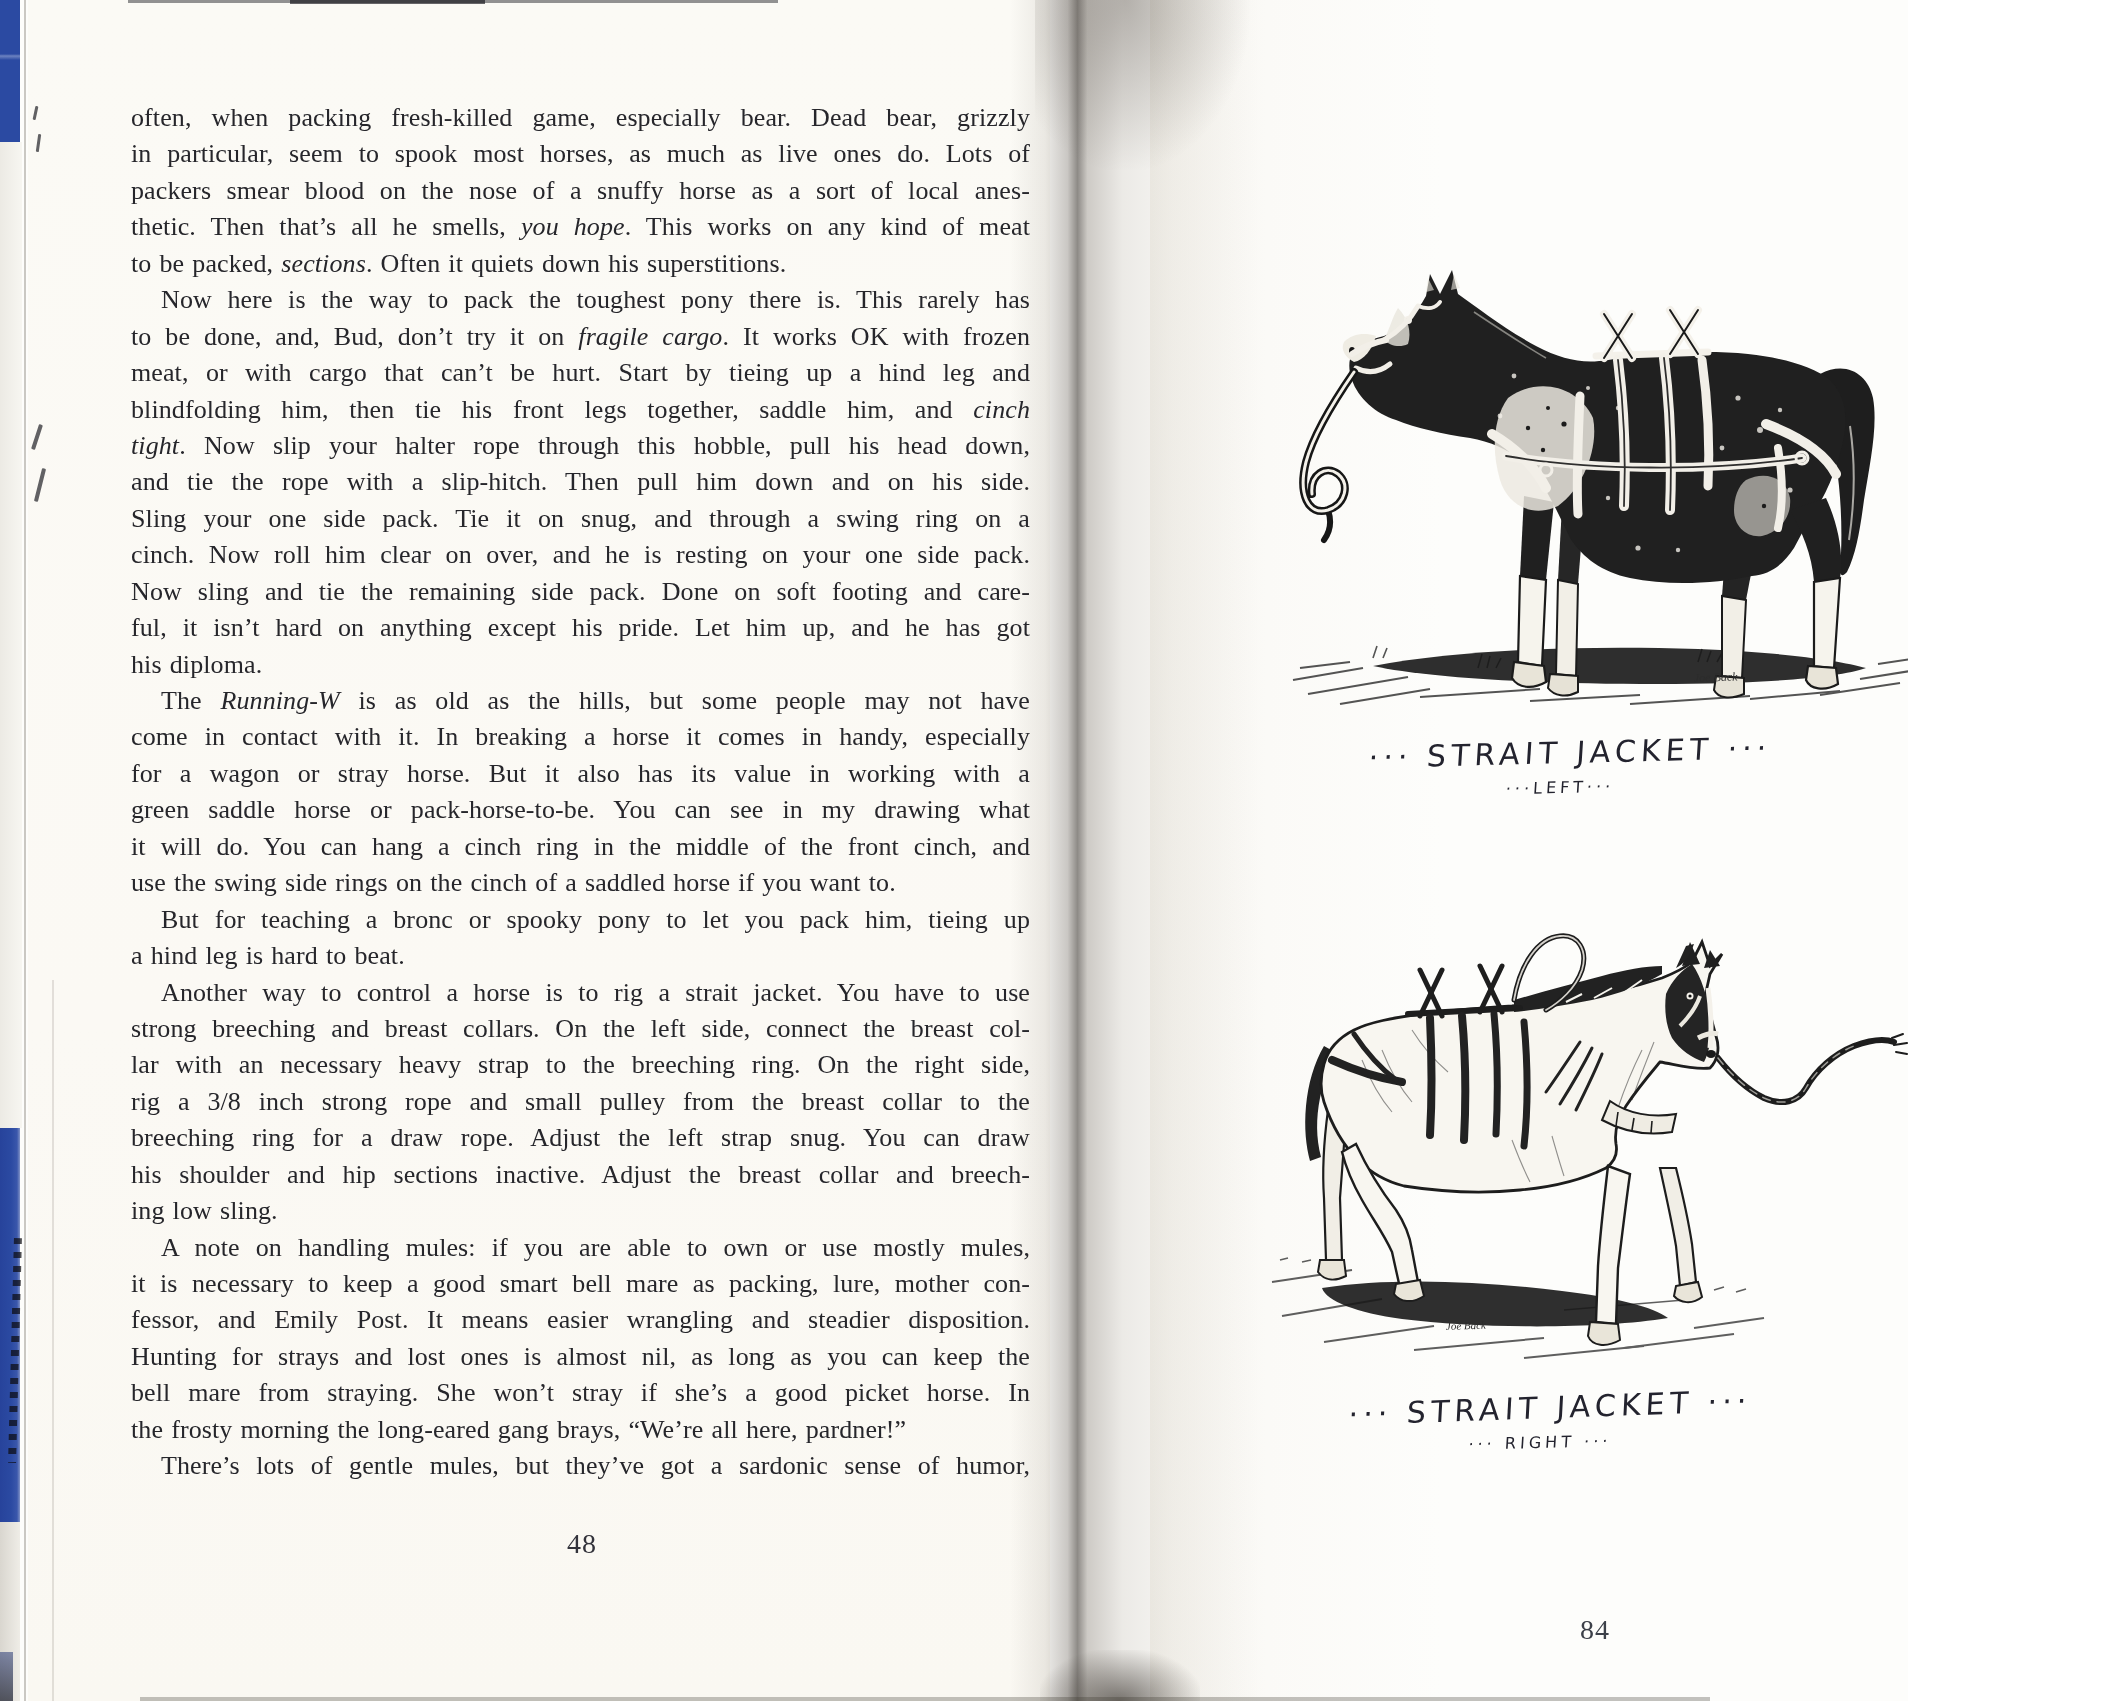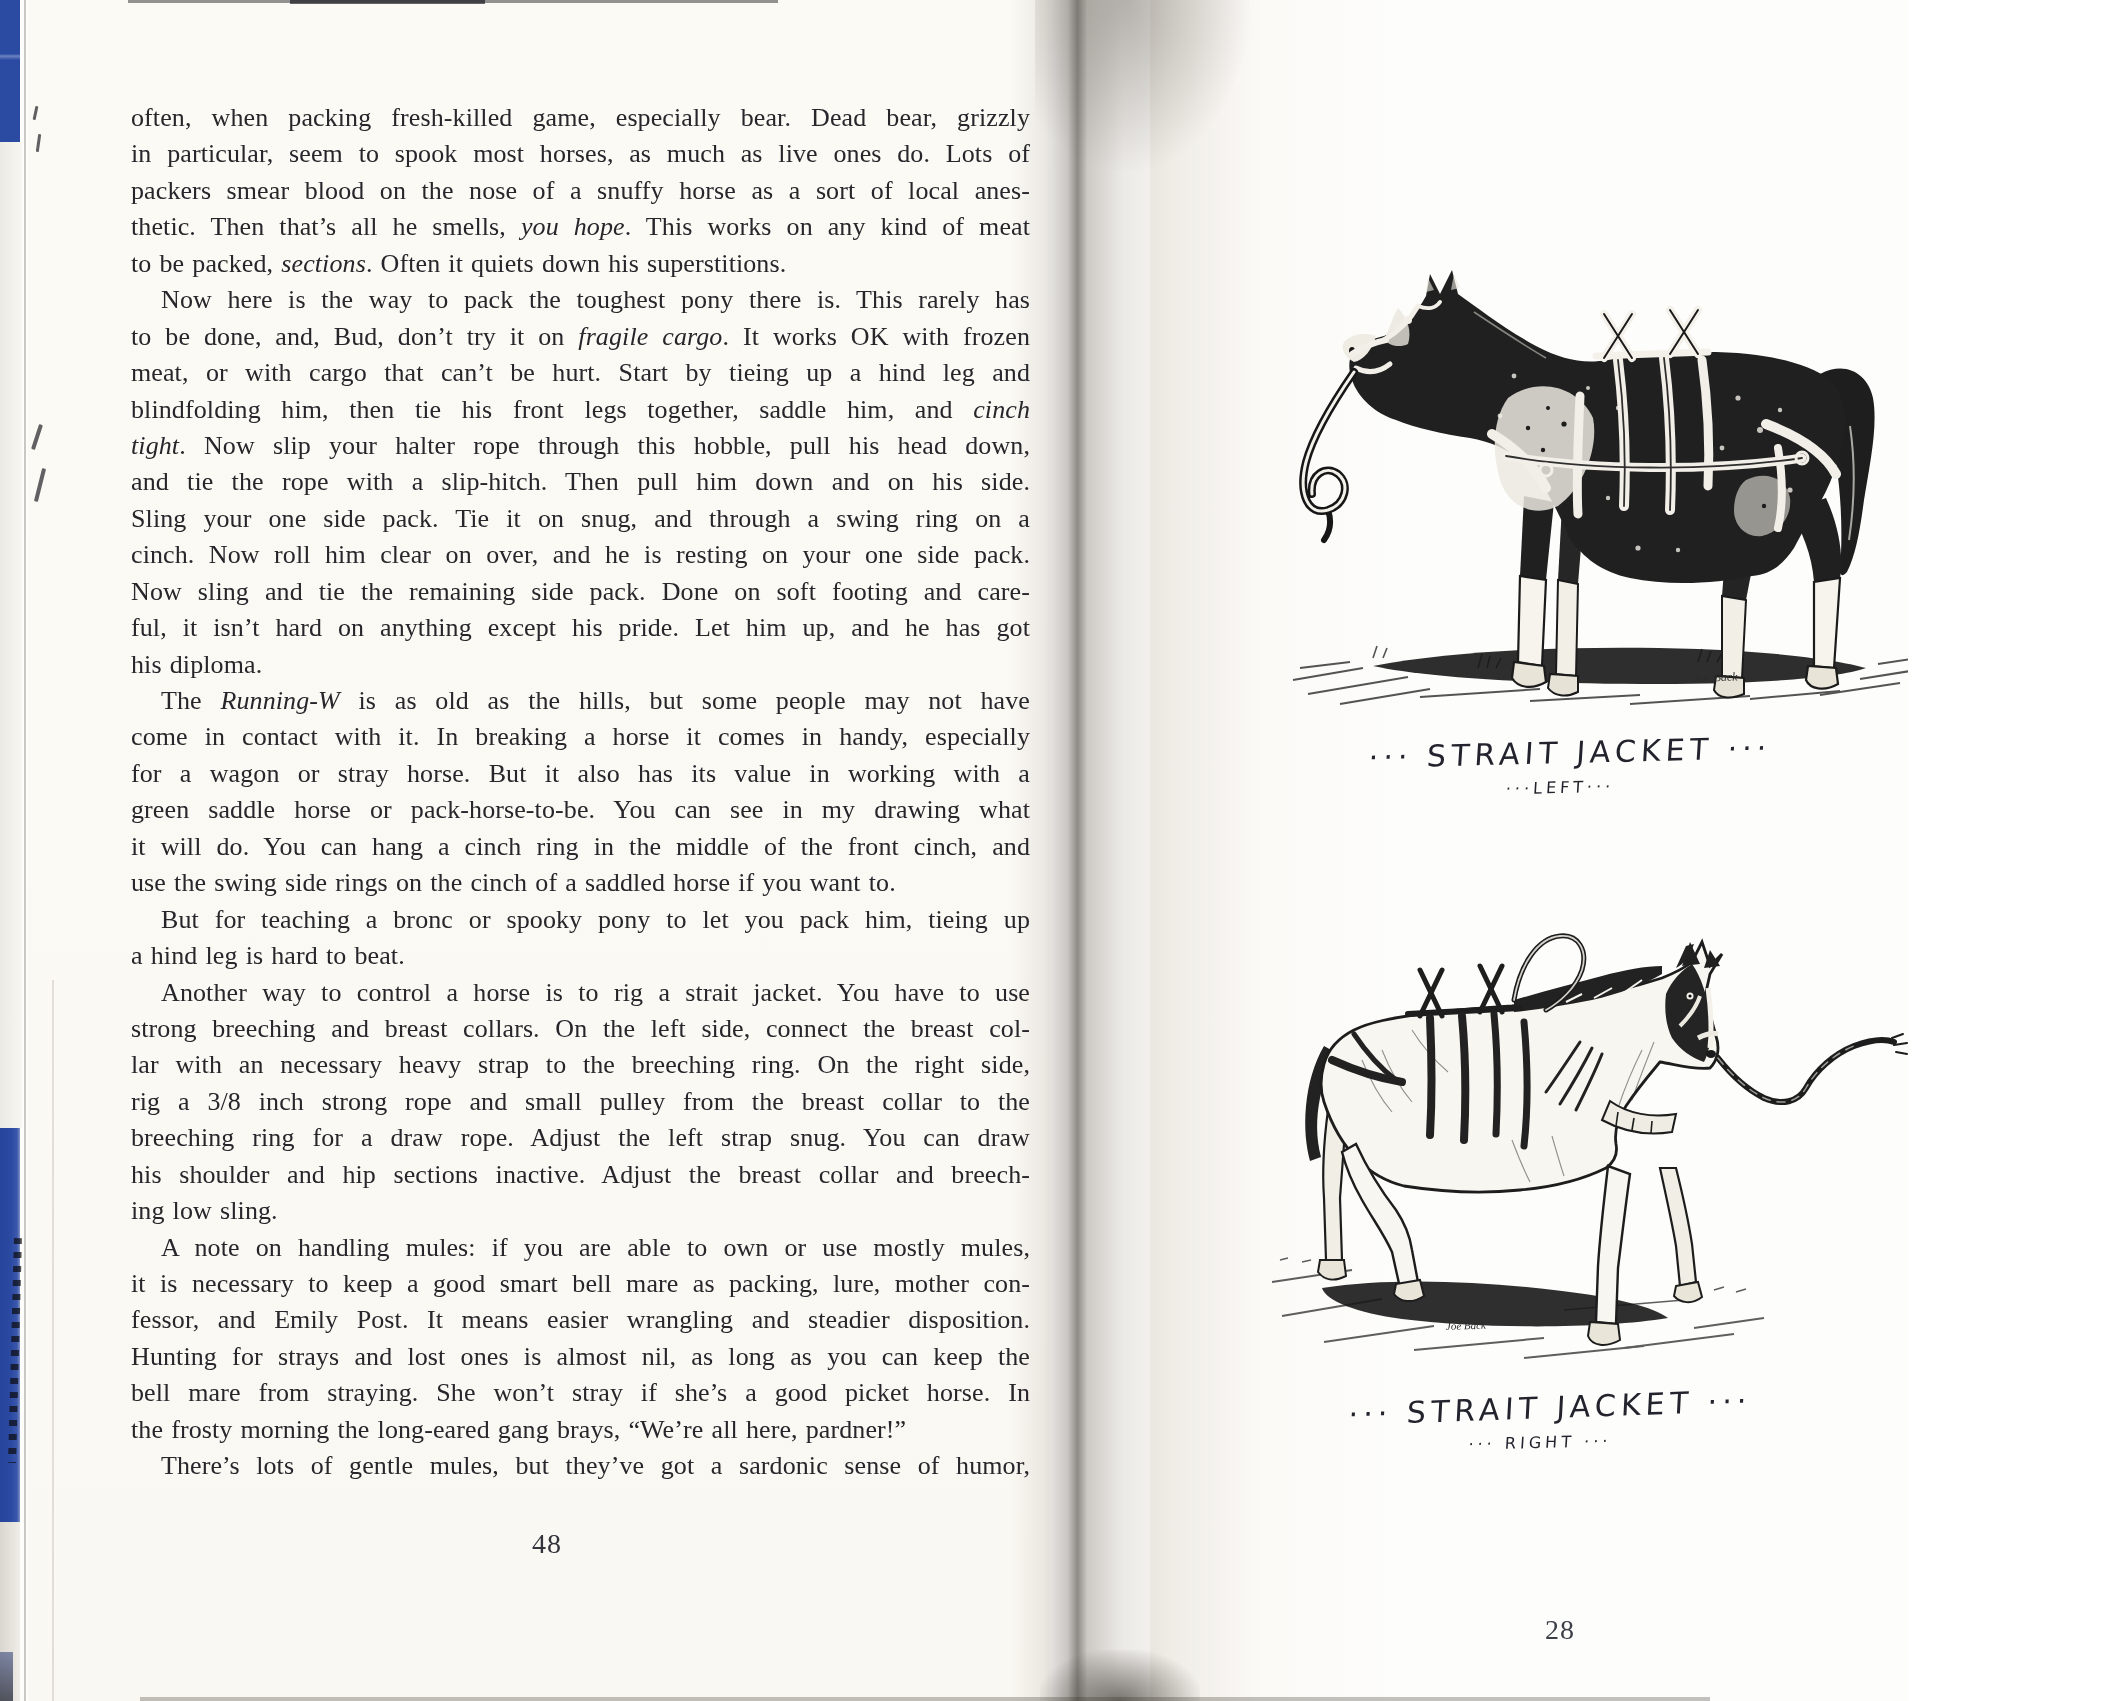--- a/index.html
+++ b/index.html
@@ -40,21 +40,21 @@
   #top-smudge2{left:290px;top:0;width:195px;height:4px;background:rgba(22,22,28,0.65);}
   #bottom-line{left:140px;top:1697px;width:1570px;height:4px;background:rgba(60,55,48,0.3);}
   
   #text-block{left:131px;top:100px;width:899px;}
   .line{display:block;height:36.45px;line-height:36.45px;font-size:26px;
         text-align:justify;text-align-last:justify;word-spacing:1.5px;letter-spacing:0.1px;
         white-space:nowrap;}
   .line.noj{text-align-last:left;}
   .line.ind{text-indent:30px;}
   .line em{font-style:italic;}
-  .pagenum{font-size:28px;letter-spacing:1px;width:100px;color:#33333b;}
+  .pagenum{font-size:28px;letter-spacing:1px;text-align:center;width:100px;color:#33333b;}
   #pagenum-left{left:532px;top:1528px;}
   #pagenum-right{left:1545px;top:1614px;color:#3c4049;}
   
   .caption{font-family:"DejaVu Sans", sans-serif;color:#23232e;text-align:center;
            transform:skewX(-5deg) rotate(-1.4deg);}
   .caption-main{font-size:30px;letter-spacing:5px;}
   .caption-sub{font-size:16px;letter-spacing:4px;}
   #caption-top-main{left:1330px;top:735px;width:480px;}
   #caption-top-sub{left:1330px;top:778px;width:460px;}
   #caption-bot-main{left:1305px;top:1390px;width:490px;transform:skewX(-5deg) rotate(-2deg);}
@@ -361,14 +361,14 @@
       <path d="M456,128 C470,146 486,160 502,168 C520,176 536,172 544,158 C554,140 572,124 592,116 C608,110 622,108 632,112" stroke="#1d1d1d" stroke-width="6"></path>
       <path d="M456,128 C470,146 486,160 502,168 C520,176 536,172 544,158 C554,140 572,124 592,116" stroke="#f4f1ea" stroke-width="1.5" stroke-dasharray="8 7" opacity="0.6"></path>
       <path d="M630,108 l11,-4 m-9,11 l13,-2 m-11,9 l11,2" stroke="#1d1d1d" stroke-width="2"></path>
     </g>
     <text x="0" y="0" transform="translate(184,400) rotate(-2)" font-size="11" fill="#2c2c2c" font-family="Liberation Serif, serif" font-style="italic">Joe Back</text>
   </svg>
 
   <div id="caption-bot-main" class="abs caption caption-main">··· STRAIT JACKET ···</div>
   <div id="caption-bot-sub" class="abs caption caption-sub">··· RIGHT ···</div>
 
-  <div id="pagenum-right" class="abs pagenum">28</div>
+  <div id="pagenum-right" class="abs pagenum">84</div>
 </div>
 
 </body></html>

